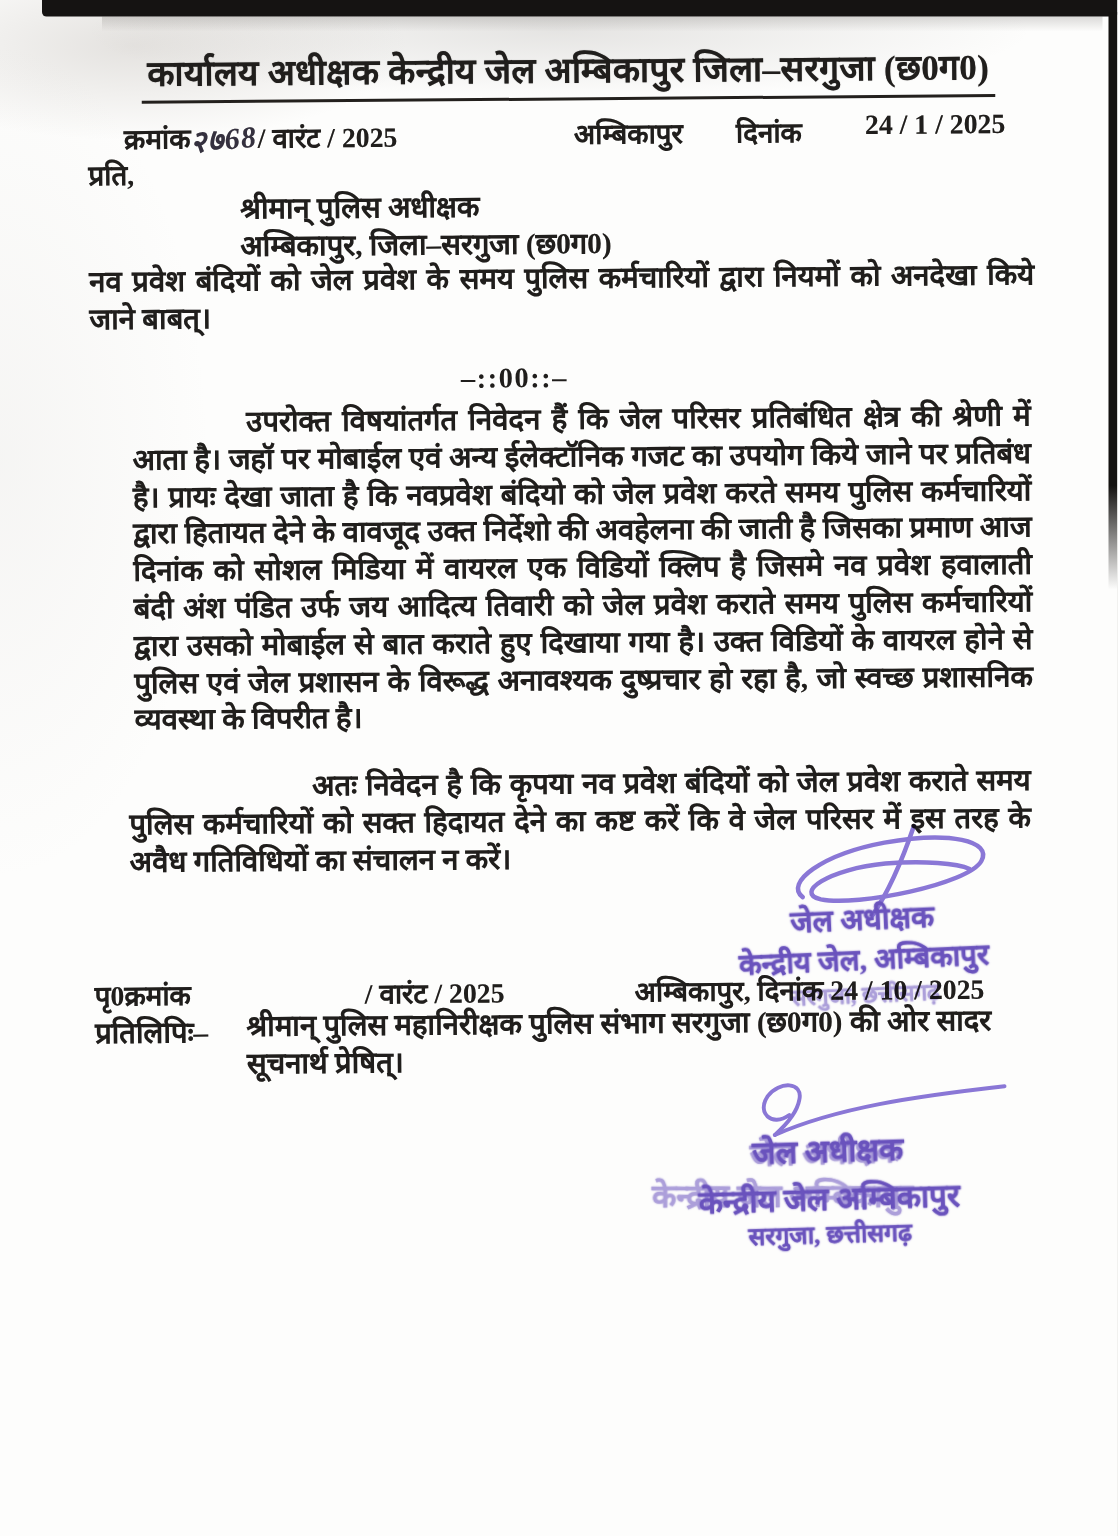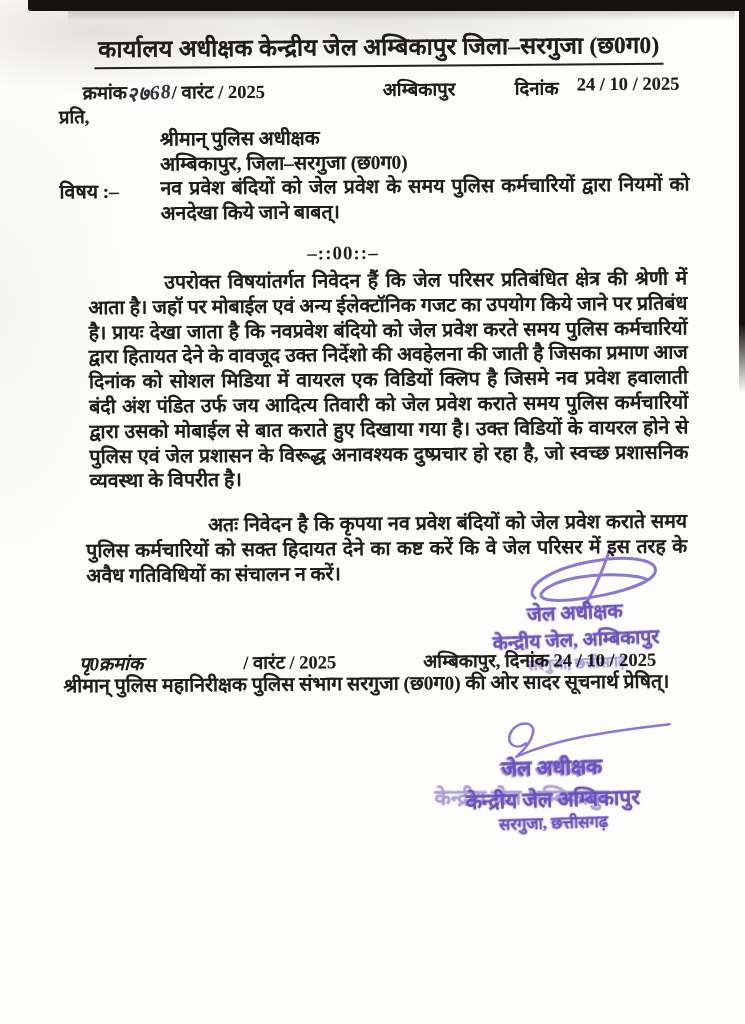--- a/index.html
+++ b/index.html
@@ -83,30 +83,29 @@
 
   <div class="content">
 
     <div class="abs title-row">
       <span class="title">कार्यालय अधीक्षक केन्द्रीय जेल अम्बिकापुर जिला–सरगुजा (छ0ग0)</span>
     </div>
 
     <div class="abs refline meta">
       <span class="abs" style="left:0;"><span>क्रमांक</span><span class="hand-number">२७68</span><span>/ वारंट / 2025</span></span>
       <span class="abs" style="left:300px;">अम्बिकापुर</span>
-      <span class="abs" style="left:432px;">दिनांक</span>
-      <span class="abs" style="left:494px;">24 / 10 / 2025</span>
+      <span class="abs" style="left:408px;">दिनांक</span>
+      <span class="abs" style="left:494px;">24 / 1 / 2025</span>
     </div>
 
     <div class="abs meta" style="top:101px; left:62px;text-align:center;">प्रति,</div>
     <div class="abs meta" style="top:123px; left:163px; font-size:19.5px;">श्रीमान् पुलिस अधीक्षक</div>
     <div class="abs meta" style="top:148px; left:163px; font-size:19.5px;">अम्बिकापुर, जिला–सरगुजा (छ0ग0)</div>
 
     <div class="abs" style="top:175px; left:62px; right:53px; display:flex;">
-      <span class="meta" style="width:101px; flex:none; font-size:19.5px;">विषय :–</span>
       <span class="body-text" style="flex:1;">नव प्रवेश बंदियों को जेल प्रवेश के समय पुलिस कर्मचारियों द्वारा नियमों को अनदेखा किये जाने बाबत्।</span>
     </div>
 
     <div class="abs separator">–::00::–</div>
 
     <div class="abs body-text" style="top:269px; left:90px; right:56px; text-indent:76px;">उपरोक्त विषयांतर्गत निवेदन हैं कि जेल परिसर प्रतिबंधित क्षेत्र की श्रेणी में आता है। जहॉ पर मोबाईल एवं अन्य ईलेक्टॉनिक गजट का उपयोग किये जाने पर प्रतिबंध है। प्रायः देखा जाता है कि नवप्रवेश बंदियो को जेल प्रवेश करते समय पुलिस कर्मचारियों द्वारा हितायत देने के वावजूद उक्त निर्देशो की अवहेलना की जाती है जिसका प्रमाण आज दिनांक को सोशल मिडिया में वायरल एक विडियों क्लिप है जिसमे नव प्रवेश हवालाती बंदी अंश पंडित उर्फ जय आदित्य तिवारी को जेल प्रवेश कराते समय पुलिस कर्मचारियों द्वारा उसको मोबाईल से बात कराते हुए दिखाया गया है। उक्त विडियों के वायरल होने से पुलिस एवं जेल प्रशासन के विरूद्ध अनावश्यक दुष्प्रचार हो रहा है, जो स्वच्छ प्रशासनिक व्यवस्था के विपरीत है।</div>
 
     <div class="abs body-text" style="top:512px; left:86px; right:58px; text-indent:122px;">अतः निवेदन है कि कृपया नव प्रवेश बंदियों को जेल प्रवेश कराते समय पुलिस कर्मचारियों को सक्त हिदायत देने का कष्ट करें कि वे जेल परिसर में इस तरह के अवैध गतिविधियों का संचालन न करें।</div>
 
     <div class="abs stamp-block" style="top:552px; right:46px; width:250px; transform:rotate(-2deg);">
@@ -117,26 +116,27 @@
         </svg>
       </span>
       <div style="color: rgb(106, 83, 189);">
         <div class="stamp-line" style="font-size:20px;">जेल अधीक्षक</div>
         <div class="stamp-line" style="font-size:19.5px;">केन्द्रीय जेल, अम्बिकापुर</div>
         <div class="stamp-line" style="font-size:15px; opacity:0.55;">सरगुजा, छत्तीसगढ़</div>
       </div>
     </div>
 
     <div class="abs meta" style="top:648px; left:62px; right:56px; height:24px;">
-      <span class="abs" style="left:16px;font-style:italic;">पृ0क्रमांक</span>
+      <span class="abs" style="left:0;">पृ0क्रमांक</span>
       <span class="abs" style="left:180px;">/ वारंट / 2025</span>
       <span class="abs" style="left:360px;">अम्बिकापुर,  दिनांक 24 / 10 / 2025</span>
     </div>
 
     <div class="abs" style="top:672px; left:62px; right:55px; display:flex;">
+      <span class="meta" style="width:101px; flex:none; font-size:19.5px;">प्रतिलिपिः–</span>
       <span class="body-text" style="flex:1; text-align:left;">श्रीमान् पुलिस महानिरीक्षक पुलिस संभाग सरगुजा (छ0ग0) की ओर सादर सूचनार्थ प्रेषित्।</span>
     </div>
 
     <div class="abs stamp-block" style="top:714px; right:60px; width:270px; transform:rotate(-1.2deg);">
       <span style="color: rgb(138, 119, 214);">
         <svg class="sig-svg" style="margin:0 0 -8px 70px;" width="190" height="48" viewBox="0 0 190 48">
           <path d="M40 30 C28 38 18 28 26 17 C34 7 50 8 47 20 C45 30 36 38 30 43" fill="none" stroke="currentColor" stroke-width="2.6" stroke-linecap="round"></path>
           <path d="M30 43 C72 26 124 20 184 15" fill="none" stroke="currentColor" stroke-width="2.6" stroke-linecap="round"></path>
         </svg>
       </span>

